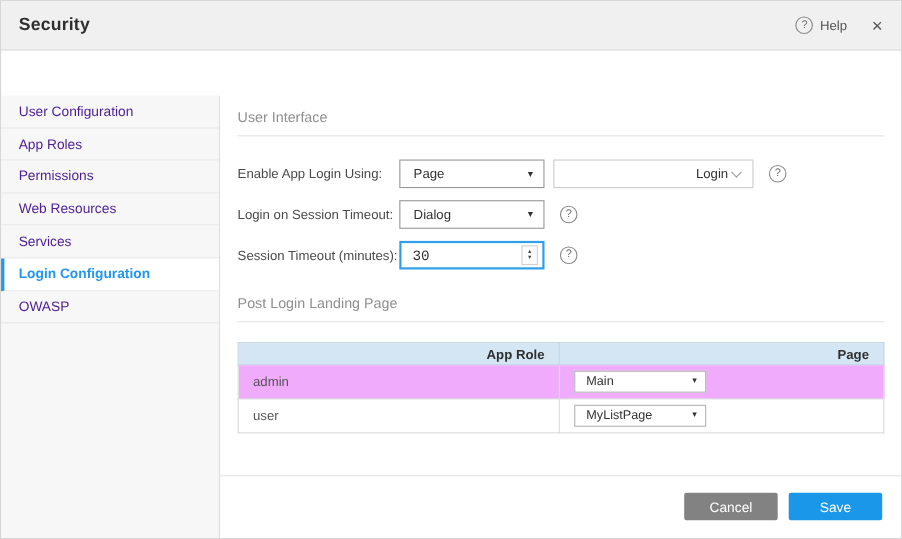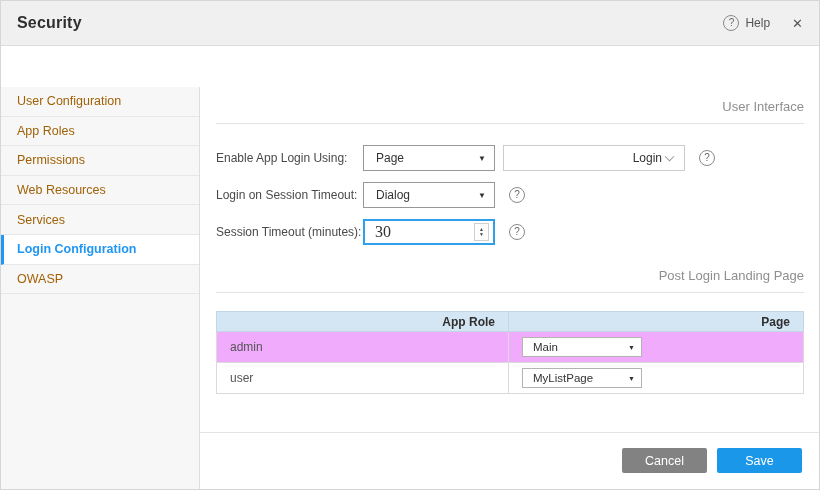--- a/index.html
+++ b/index.html
@@ -44,34 +44,33 @@
     border-radius: 50%; background: #2196f3;
   }
 
   
   .bodyrow { position: absolute; top: 86px; left: 0; right: 0; bottom: 0; display: flex; }
 
   
   .sidebar { width: 204px; background: #f7f7f7; border-right: 1px solid #dedede; }
   .side-item {
     height: 29.6px; display: flex; align-items: center;
-    padding-left: 16px; font-size: 12.5px; color: #a16207;
+    padding-left: 16px; font-size: 12.5px; color: #4c1d95;
     border-bottom: 1px solid #e7e7e7; cursor: pointer; background: #f7f7f7;
   }
   .side-item.active {
     background: #ffffff; color: #2196f3; font-weight: 700;
     border-left: 3px solid #2196f3; padding-left: 13px;
   }
 
   
   .content { position: relative; flex: 1; background: #fff; padding: 0 15px 0 16px; }
   .section-h {
     padding-top: 12px; padding-bottom: 9px; font-size: 13px; color: #8f8f8f;
     border-bottom: 1px solid #e3e3e3;
-    text-align: right;
   }
   .form { margin-top: 21px; }
   .frow { display: flex; align-items: center; height: 26px; margin-bottom: 11px; }
   .flabel { width: 147px; font-size: 12px; color: #4a4a4a; flex: none; }
   .sel {
     position: relative; height: 26px; border: 1px solid #979797; background: #fff;
     display: flex; align-items: center; padding: 0 22px 0 12px;
     font-size: 12px; color: #333; cursor: pointer;
   }
   .sel .caret {
@@ -85,21 +84,21 @@
     transform: translateY(-70%) rotate(45deg);
   }
   .w132 { width: 132px; } .w182 { width: 182px; margin-left: 8px; justify-content: flex-end; }
   .help-q { margin-left: 14px; cursor: pointer; }
   .numwrap {
     position: relative; width: 132px; height: 26px;
     border: 2px solid #2e9fe8; background: #fff; display: flex; align-items: center;
   }
   .numwrap input {
     border: none; outline: none; width: 90px; padding-left: 10px;
-    font-size: 16px; color: #333; font-family: Liberation Serif, serif; background: transparent;
+    font-size: 13px; color: #333; font-family: Liberation Mono, monospace; background: transparent;
   }
   .stepper {
     position: absolute; right: 4px; top: 50%; transform: translateY(-50%);
     width: 15px; height: 18px; border: 1px solid #cfcfcf; background: #fdfdfd;
     display: flex; flex-direction: column; align-items: center; justify-content: center;
     line-height: 1; cursor: pointer;
   }
   .stepper span { font-size: 5px; color: #444; display: block; }
 
   

